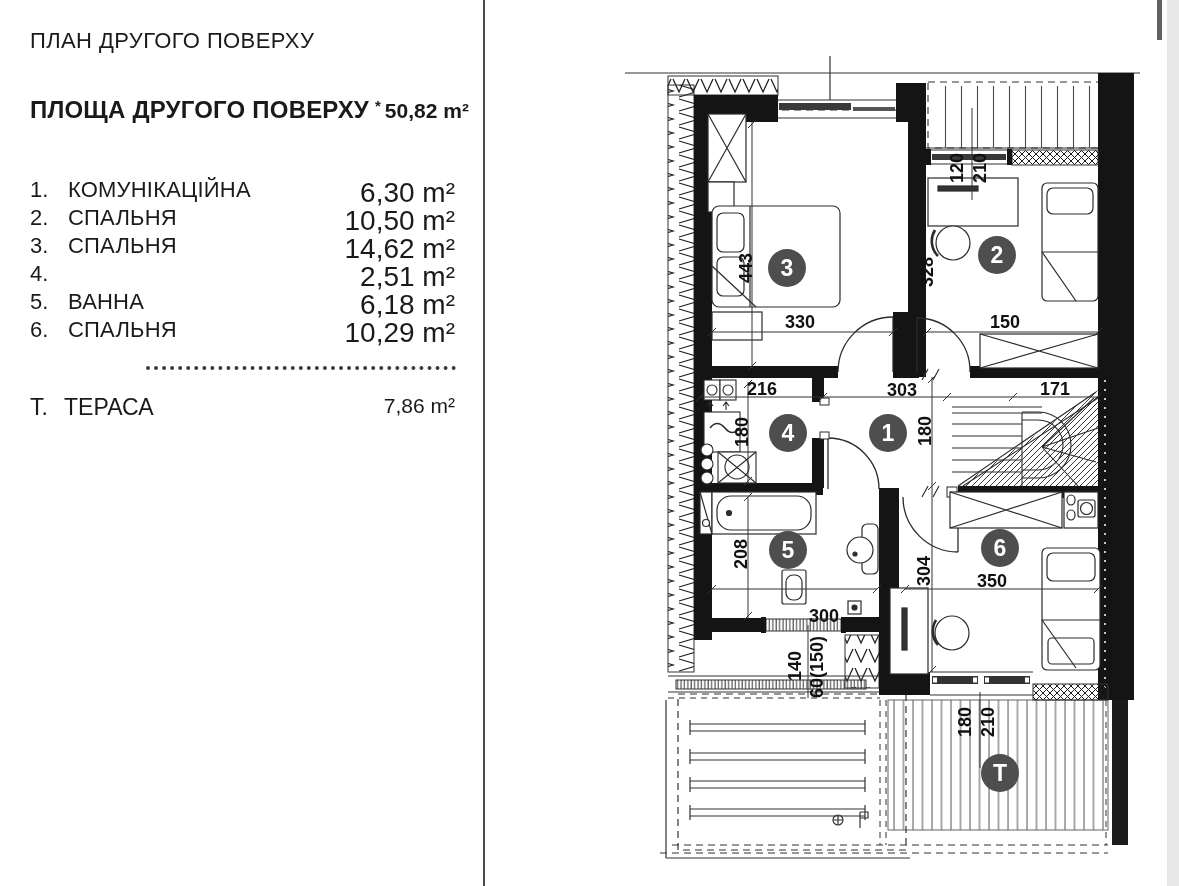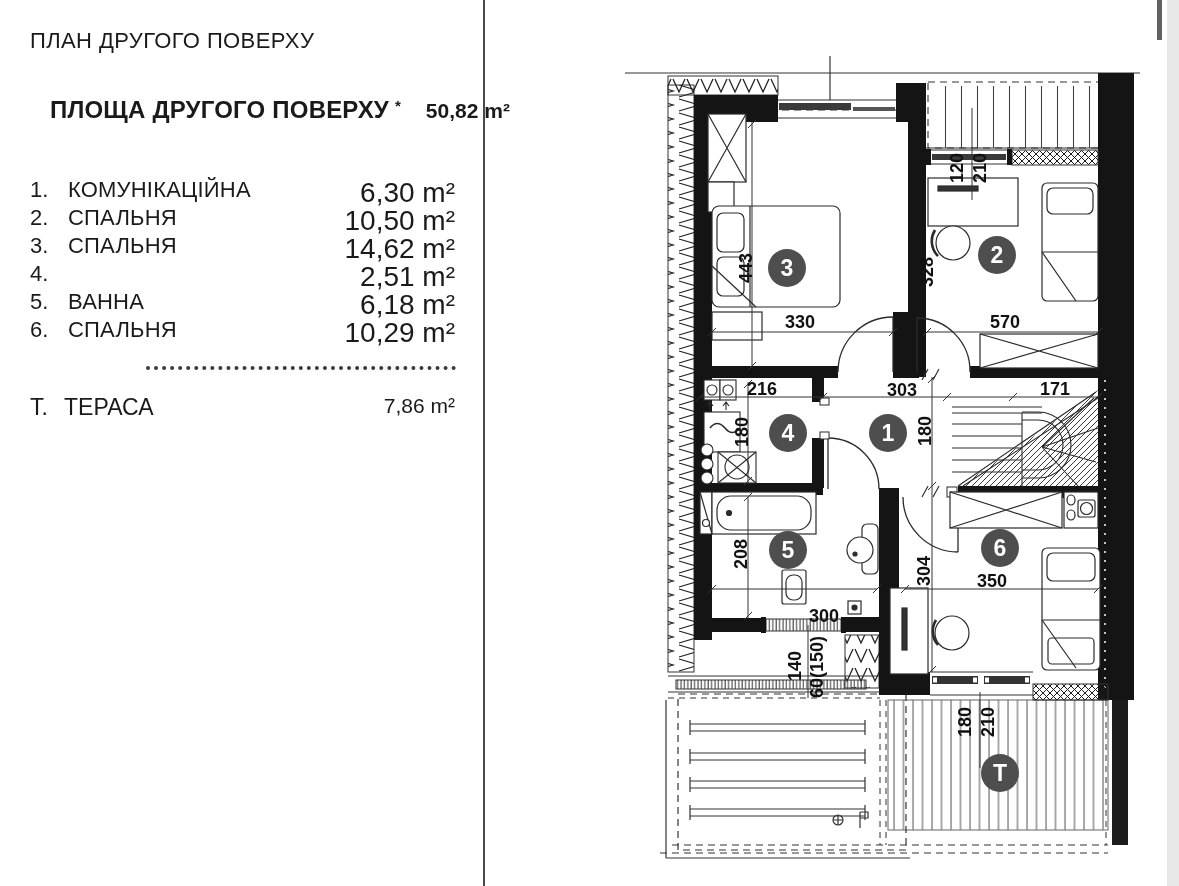--- a/index.html
+++ b/index.html
@@ -2,23 +2,23 @@
 <html><head>
 <meta charset="utf-8">
 <style>
   html,body{margin:0;padding:0;background:#e8e8e8;}
   .canvas{position:relative;width:1167px;height:886px;background:#ffffff;overflow:hidden;
           font-family:"Liberation Sans",sans-serif;color:#1a1a1a;}
   .abs{position:absolute;}
   
   .panel-title{left:30px;top:28px;font-size:22px;letter-spacing:.4px;white-space:nowrap;}
   .panel-area{left:30px;top:96px;white-space:nowrap;}
-  .panel-area .t{font-size:24px;font-weight:700;letter-spacing:.2px;margin-left:20px;}
+  .panel-area .t{font-size:24px;font-weight:700;letter-spacing:.2px;}
   .panel-area .star{font-size:15px;font-weight:700;vertical-align:7px;margin:0 4px 0 6px;}
-  .panel-area .v{font-size:21px;font-weight:700;margin-left:21px;}
+  .panel-area .v{font-size:21px;font-weight:700;}
   .room-list{left:0;top:177px;width:470px;}
   .room-row{position:relative;height:28px;font-size:22px;}
   .room-row .num{position:absolute;left:30px;}
   .room-row .nm{position:absolute;left:68px;letter-spacing:.2px;}
   .room-row .ar{position:absolute;right:15px;font-size:28px;}
   .dotted-div{left:146px;top:366px;width:310px;height:0;border-top:4px dotted #3b3b3b;}
   .terrace-row{left:0;top:394px;width:470px;height:30px;font-size:23px;}
   .terrace-row .num{position:absolute;left:30px;}
   .terrace-row .nm{position:absolute;left:64px;}
   .terrace-row .ar{position:absolute;right:15px;font-size:21px;}
@@ -332,21 +332,21 @@
       <path d="M972,108 V200"></path>
       <path d="M808,625 V698"></path>
       <path d="M980,692 V768"></path>
       <path d="M922,380 l6,-11 m5,11 l6,-11" stroke-width="1.2"></path>
       <path d="M922,497 l6,-11 m5,11 l6,-11" stroke-width="1.2"></path>
     </g>
   </svg>
 
   <div class="dim rot" style="left:746px;top:268px">443</div>
   <div class="dim" style="left:800px;top:322px">330</div>
-  <div class="dim" style="left:1005px;top:322px">570</div>
+  <div class="dim" style="left:1005px;top:322px">150</div>
   <div class="dim rot" style="left:957px;top:168px">120</div>
   <div class="dim rot" style="left:980px;top:168px">210</div>
   <div class="dim rot" style="left:927px;top:272px">328</div>
   <div class="dim" style="left:762px;top:389px">216</div>
   <div class="dim" style="left:902px;top:390px">303</div>
   <div class="dim" style="left:1055px;top:389px">171</div>
   <div class="dim rot" style="left:742px;top:432px">180</div>
   <div class="dim rot" style="left:925px;top:431px">180</div>
   <div class="dim rot" style="left:741px;top:554px">208</div>
   <div class="dim" style="left:824px;top:616px">300</div>

